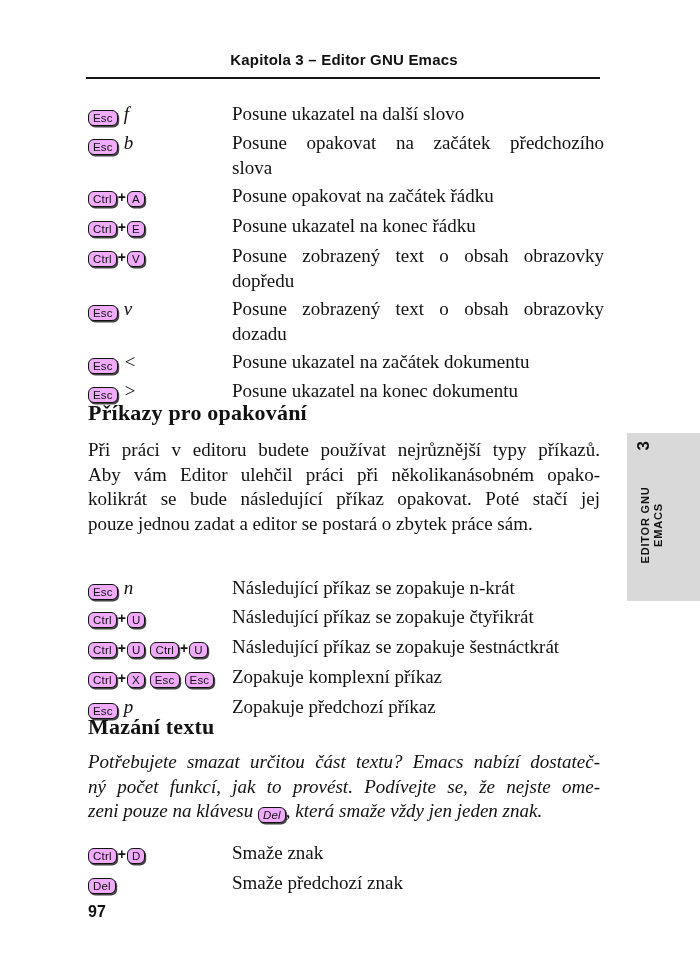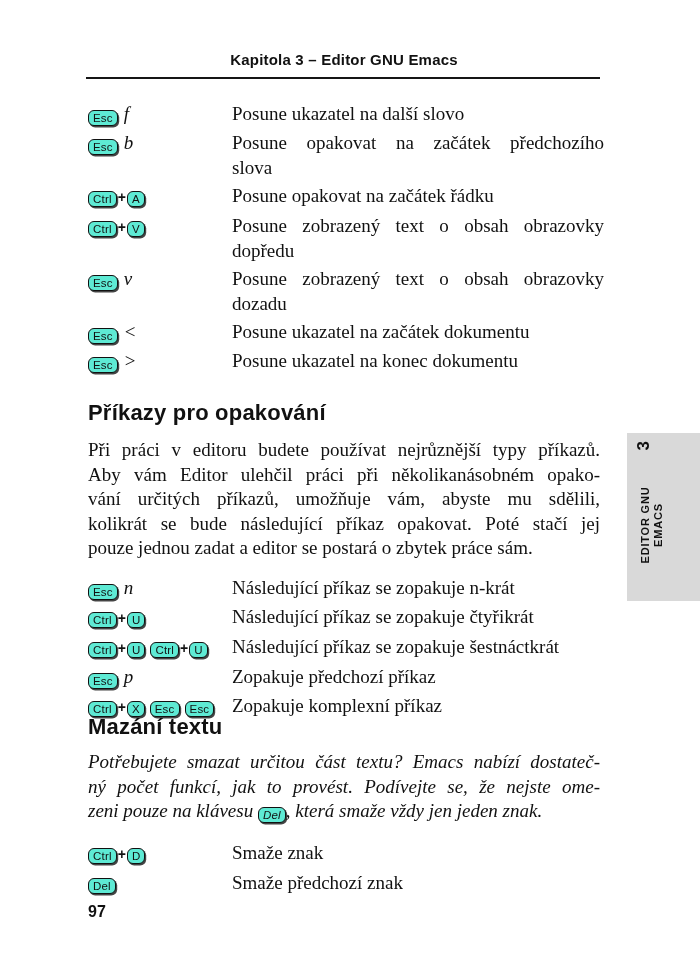--- a/index.html
+++ b/index.html
@@ -15,31 +15,31 @@
 
   
   .stable { left:88px; width:516px; }
   .srow { display:flex; margin-bottom:3px; }
   .keys-col { width:144px; flex-shrink:0; white-space:nowrap; line-height:25px; }
   .desc-col { flex:1; font-size:19px; line-height:25px; }
   .jline { text-align:justify; text-align-last:justify; }
   .nline { white-space:nowrap; }
 
   .keycap { display:inline-block; font-family:"Liberation Sans", sans-serif;
-    font-size:11.5px; line-height:13px; padding:1px 4px 0 4px; background:#5eead4;
+    font-size:11.5px; line-height:13px; padding:1px 4px 0 4px; background:#f0abfc;
     border:1.6px solid #111; border-radius:6px; box-shadow:1.2px 1.6px 0 #444;
     vertical-align:-2px; letter-spacing:0.2px; }
   .plus { font-family:"Liberation Sans", sans-serif; font-size:14px; font-weight:600;
     margin:0 1px; vertical-align:-1px; }
   .arg { font-style:italic; font-size:19px; margin-left:6px; }
   .sym { font-size:19px; margin-left:7px; }
   .kgap { display:inline-block; width:5px; }
 
   
-  .sec-heading { left:88px; width:512px; font-family:Liberation Sans, sans-serif;
+  .sec-heading { left:88px; width:512px; font-family:Liberation Serif, serif;
     font-weight:bold; font-size:22px; letter-spacing:0.2px; }
 
   
   .para { left:88px; width:512px; font-size:19px; line-height:24.5px; }
 
   
   .side-tab { top:433px; left:627px; width:73px; height:168px; background:#d9d9d9; }
   .tab-inner { position:absolute; top:168px; left:0; width:168px; height:73px;
     transform:rotate(-90deg); transform-origin:0 0; }
   .tab-label { position:absolute; left:28px; top:12px; width:96px; text-align:center;
@@ -72,20 +72,26 @@
         <div class="nline">slova</div>
       </div>
     </div>
     <div class="srow">
       <div class="keys-col"><span class="keycap">Ctrl</span><span class="plus">+</span><span class="keycap">A</span></div>
       <div class="desc-col">
         <div class="nline">Posune opakovat na začátek řádku</div>
       </div>
     </div>
     <div class="srow">
+      <div class="keys-col"><span class="keycap">Ctrl</span><span class="plus">+</span><span class="keycap">E</span></div>
+      <div class="desc-col">
+        <div class="nline">Posune ukazatel na konec řádku</div>
+      </div>
+    </div>
+    <div class="srow">
       <div class="keys-col"><span class="keycap">Ctrl</span><span class="plus">+</span><span class="keycap">V</span></div>
       <div class="desc-col">
         <div class="jline">Posune zobrazený text o obsah obrazovky</div>
         <div class="nline">dopředu</div>
       </div>
     </div>
     <div class="srow">
       <div class="keys-col"><span class="keycap">Esc</span><span class="arg">v</span></div>
       <div class="desc-col">
         <div class="jline">Posune zobrazený text o obsah obrazovky</div>
@@ -104,21 +110,20 @@
         <div class="nline">Posune ukazatel na konec dokumentu</div>
       </div>
     </div>
   </div>
 
 <div class="abs sec-heading" style="top:400px;">Příkazy pro opakování</div>
 
 <div class="abs para" style="top:438px;">
     <div class="jline">Při práci v editoru budete používat nejrůznější typy příkazů.</div>
     <div class="jline">Aby vám Editor ulehčil práci při několikanásobném opako-</div>
-    <div class="jline">vání určitých příkazů, umožňuje vám, abyste mu sdělili,</div>
     <div class="jline">kolikrát se bude následující příkaz opakovat. Poté stačí jej</div>
     <div class="nline">pouze jednou zadat a editor se postará o zbytek práce sám.</div>
   </div>
 
 <div class="abs stable" style="top:567px;margin-top:8px;">
     <div class="srow">
       <div class="keys-col"><span class="keycap">Esc</span><span class="arg">n</span></div>
       <div class="desc-col">
         <div class="nline">Následující příkaz se zopakuje n-krát</div>
       </div>
@@ -129,29 +134,29 @@
         <div class="nline">Následující příkaz se zopakuje čtyřikrát</div>
       </div>
     </div>
     <div class="srow">
       <div class="keys-col"><span class="keycap">Ctrl</span><span class="plus">+</span><span class="keycap">U</span><span class="kgap"></span><span class="keycap">Ctrl</span><span class="plus">+</span><span class="keycap">U</span></div>
       <div class="desc-col">
         <div class="nline">Následující příkaz se zopakuje šestnáctkrát</div>
       </div>
     </div>
     <div class="srow">
+      <div class="keys-col"><span class="keycap">Ctrl</span><span class="plus">+</span><span class="keycap">X</span><span class="kgap"></span><span class="keycap">Esc</span><span class="kgap"></span><span class="keycap">Esc</span></div>
+      <div class="desc-col">
+        <div class="nline">Zopakuje komplexní příkaz</div>
+      </div>
+    </div>
+    <div class="srow">
       <div class="keys-col"><span class="keycap">Esc</span><span class="arg">p</span></div>
       <div class="desc-col">
         <div class="nline">Zopakuje předchozí příkaz</div>
-      </div>
-    </div>
-    <div class="srow">
-      <div class="keys-col"><span class="keycap">Ctrl</span><span class="plus">+</span><span class="keycap">X</span><span class="kgap"></span><span class="keycap">Esc</span><span class="kgap"></span><span class="keycap">Esc</span></div>
-      <div class="desc-col">
-        <div class="nline">Zopakuje komplexní příkaz</div>
       </div>
     </div>
   </div>
 
 <div class="abs sec-heading" style="top:714px;">Mazání textu</div>
 
 <div class="abs para" style="top:750px;font-style:italic;">
   <div id="p2-lines">
       <div class="jline">Potřebujete smazat určitou část textu? Emacs nabízí dostateč-</div>
       <div class="jline">ný počet funkcí, jak to provést. Podívejte se, že nejste ome-</div>

